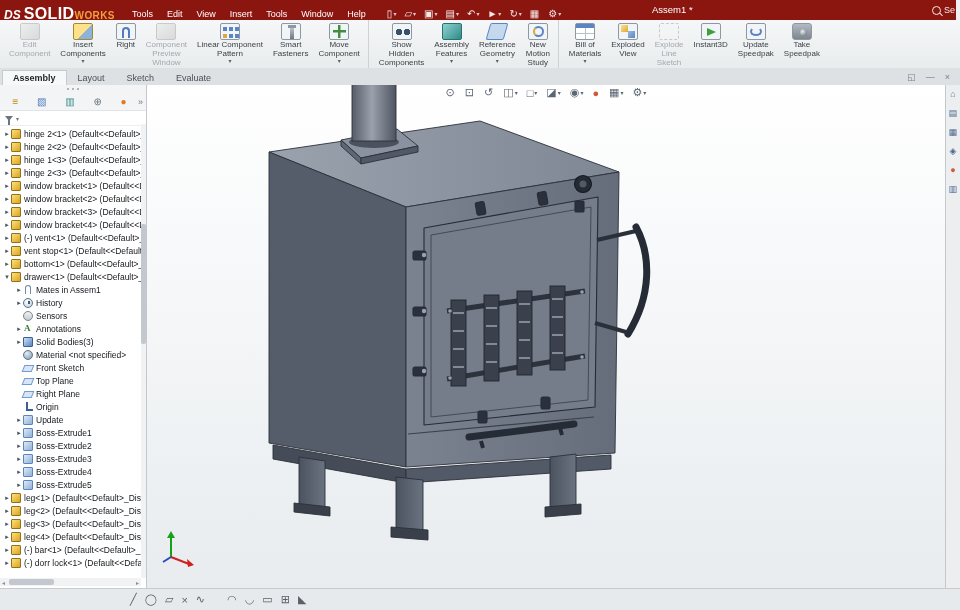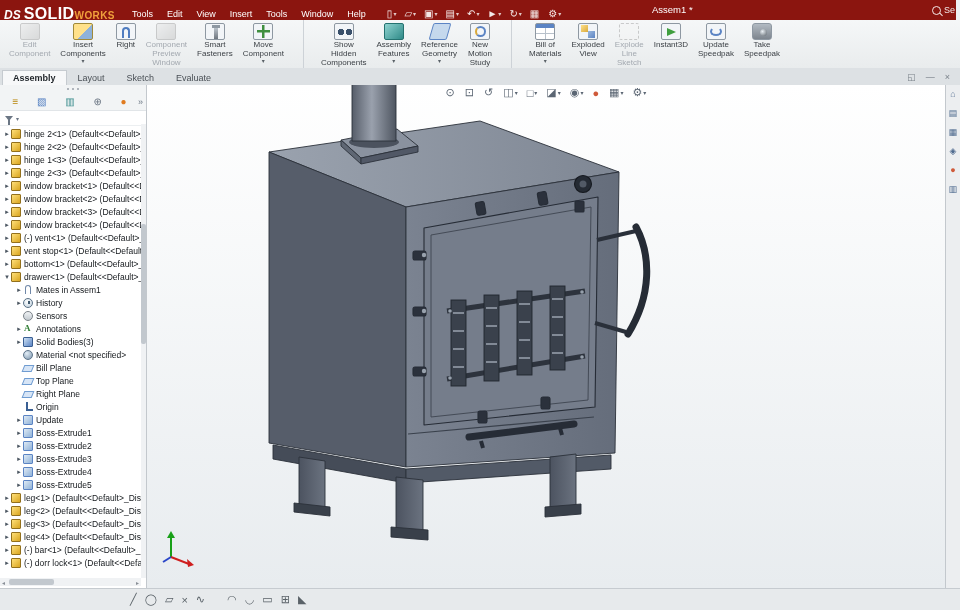--- a/index.html
+++ b/index.html
@@ -23,21 +23,21 @@
   .mag{width:7px;height:7px;border:1.4px solid #f4e9e8;border-radius:50%;position:relative;margin-right:3px;display:inline-block;}
   .mag::after{content:"";position:absolute;left:6px;top:7px;width:4px;height:1.4px;background:#f4e9e8;transform:rotate(45deg);}
 
   
   #ribbon{position:absolute;top:20px;left:0;right:0;height:48px;background:linear-gradient(#f5f7f8,#e9eced);border-bottom:1px solid #cfd4d8;display:flex;align-items:stretch;padding-left:4px;}
   .rbtn{display:flex;flex-direction:column;align-items:center;justify-content:flex-start;padding:3px 5px 1px 5px;font-size:8px;line-height:1.12;color:#3a3f44;white-space:pre-line;text-align:center;cursor:default;}
   .rlabel{margin-top:1px;}
   .caret{font-size:6px;color:#5a6268;line-height:5px;}
   .rbtn.disabled{color:#a3a9b0;}
   .rbtn.disabled .ricon{opacity:.45;filter:grayscale(1);}
-  .rbtn.sep{border-left:1px solid #cdd2d7;margin-left:14px;padding-left:17px;}
+  .rbtn.sep{border-left:1px solid #cdd2d7;margin-left:3px;padding-left:10px;}
   .ricon{width:20px;height:17px;position:relative;box-sizing:border-box;border-radius:2px;background:linear-gradient(135deg,#d9dee3,#a8b0b9);border:1px solid #8e98a2;flex:0 0 auto;}
   [data-name="edit-component-icon"],[data-name="component-preview-window-icon"]{background:linear-gradient(135deg,#e3e7eb,#b6bdc5);}
   [data-name="insert-components-icon"]{background:linear-gradient(135deg,#ffe18a 55%,#8fb2d9 55%);border-color:#a08a3a;}
   [data-name="mate-icon"]{background:#f2f5f8;}
   [data-name="mate-icon"]::after{content:"";position:absolute;left:5px;top:3px;width:8px;height:11px;border:2px solid #4f7cc0;border-bottom:none;border-radius:5px 5px 0 0;box-sizing:border-box;}
   [data-name="linear-component-pattern-icon"]{background:#f2f5f8;}
   [data-name="linear-component-pattern-icon"]::after{content:"";position:absolute;left:2px;top:3px;width:4px;height:4px;background:#5b84c4;box-shadow:6px 0 #5b84c4,12px 0 #5b84c4,0 7px #d9a93c,6px 7px #5b84c4,12px 7px #5b84c4;}
   [data-name="smart-fasteners-icon"]{background:#f2f5f8;}
   [data-name="smart-fasteners-icon"]::before{content:"";position:absolute;left:6px;top:1px;width:8px;height:3px;background:#8e98a2;}
   [data-name="smart-fasteners-icon"]::after{content:"";position:absolute;left:8px;top:4px;width:4px;height:11px;background:linear-gradient(#b9c1c9,#6e767f);}
@@ -217,20 +217,26 @@
         <span class="caret" data-name="dropdown-caret-icon"></span>
       </div>
       <div class="rbtn disabled" data-name="ribbon-button">
         <span class="ricon" data-name="component-preview-window-icon"></span>
         <span class="rlabel">Component
 Preview
 Window</span>
         <span class="caret" data-name="dropdown-caret-icon"></span>
       </div>
       <div class="rbtn" data-name="ribbon-button">
+        <span class="ricon" data-name="linear-component-pattern-icon"></span>
+        <span class="rlabel">Linear Component
+Pattern</span>
+        <span class="caret" data-name="dropdown-caret-icon">▾</span>
+      </div>
+      <div class="rbtn" data-name="ribbon-button">
         <span class="ricon" data-name="smart-fasteners-icon"></span>
         <span class="rlabel">Smart
 Fasteners</span>
         <span class="caret" data-name="dropdown-caret-icon"></span>
       </div>
       <div class="rbtn" data-name="ribbon-button">
         <span class="ricon" data-name="move-component-icon"></span>
         <span class="rlabel">Move
 Component</span>
         <span class="caret" data-name="dropdown-caret-icon">▾</span>
@@ -422,21 +428,21 @@
           <span class="tl" data-name="tree-item-label">Solid Bodies(3)</span>
         </div>
         <div class="trow ind" data-name="tree-item">
           <span class="tw" data-name="expand-arrow-icon"></span>
           <span class="ti" data-name="material-icon"></span>
           <span class="tl" data-name="tree-item-label">Material &lt;not specified&gt;</span>
         </div>
         <div class="trow ind" data-name="tree-item">
           <span class="tw" data-name="expand-arrow-icon"></span>
           <span class="ti" data-name="plane-icon"></span>
-          <span class="tl" data-name="tree-item-label">Bill Plane</span>
+          <span class="tl" data-name="tree-item-label">Front Sketch</span>
         </div>
         <div class="trow ind" data-name="tree-item">
           <span class="tw" data-name="expand-arrow-icon"></span>
           <span class="ti" data-name="plane-icon"></span>
           <span class="tl" data-name="tree-item-label">Top Plane</span>
         </div>
         <div class="trow ind" data-name="tree-item">
           <span class="tw" data-name="expand-arrow-icon"></span>
           <span class="ti" data-name="plane-icon"></span>
           <span class="tl" data-name="tree-item-label">Right Plane</span>

